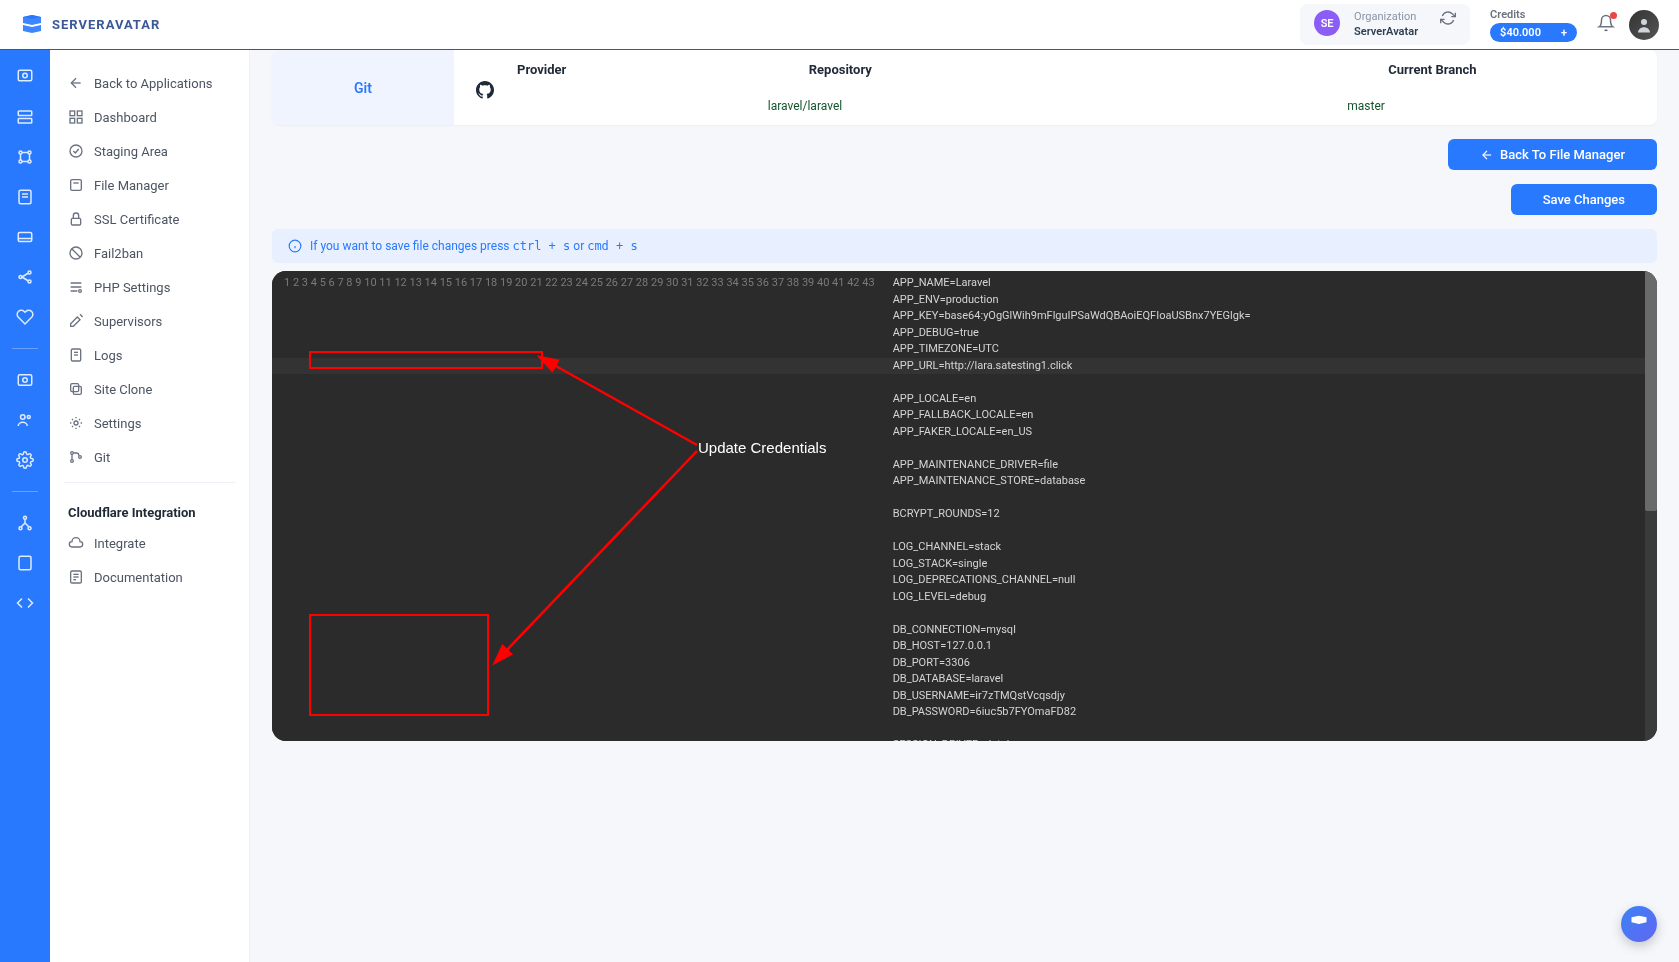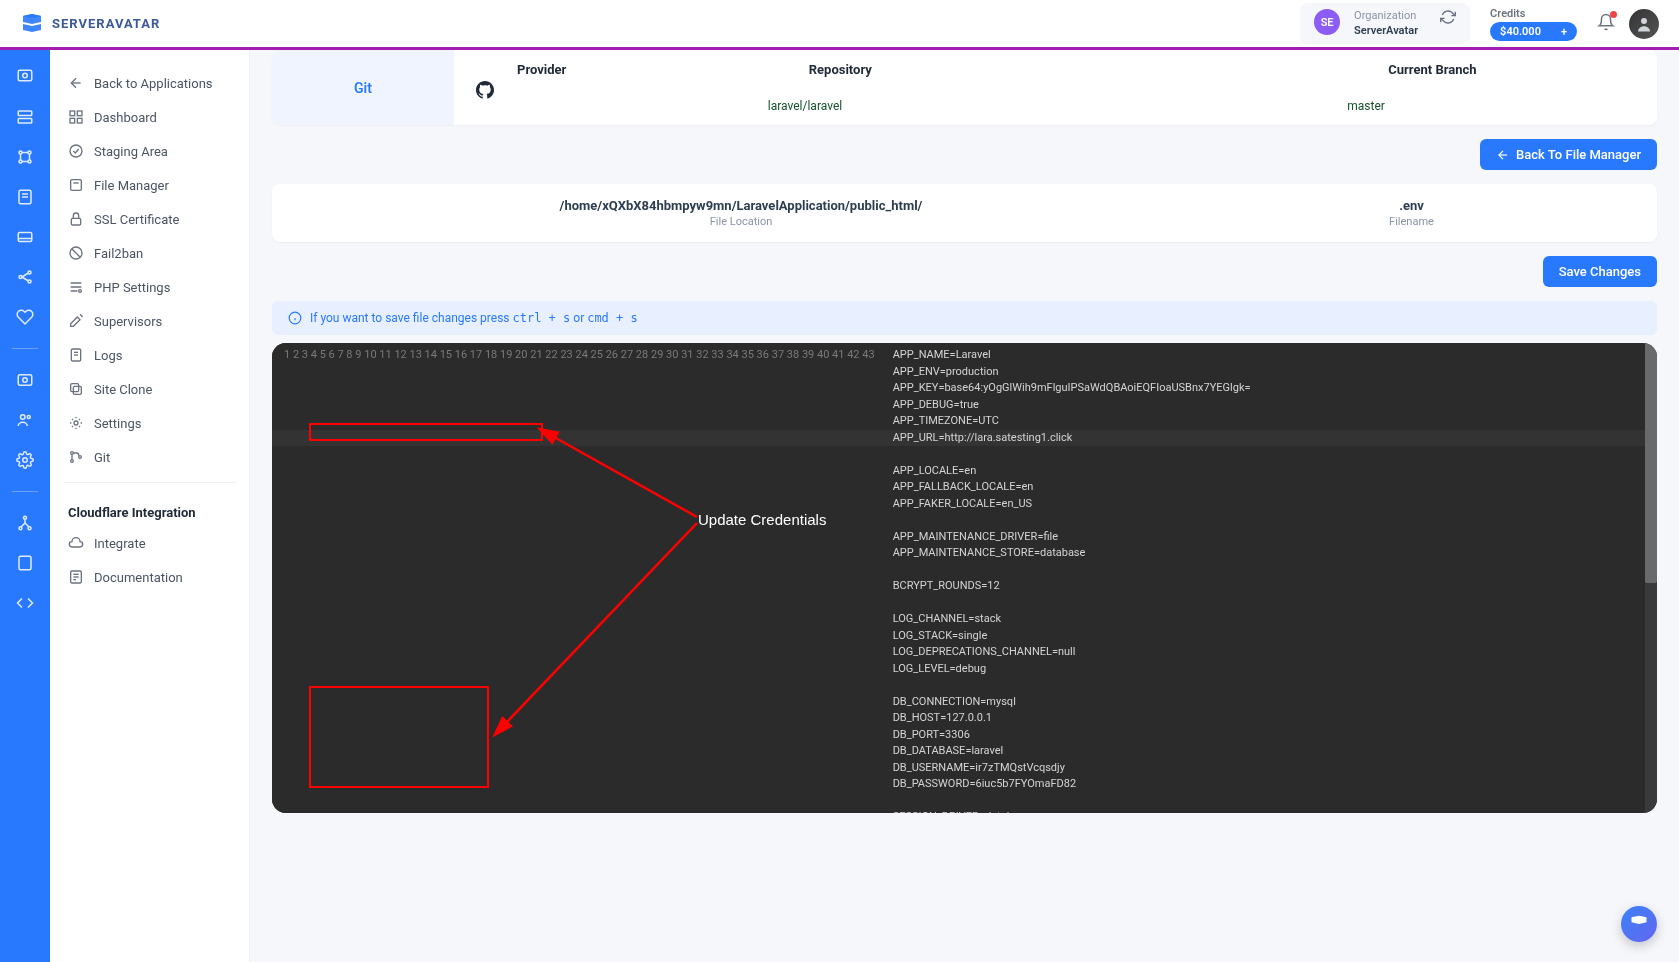--- a/index.html
+++ b/index.html
@@ -1,17 +1,17 @@
 <!DOCTYPE html>
 <html><head>
 <meta charset="utf-8">
 <style>
 * { margin: 0; padding: 0; box-sizing: border-box; font-family: -apple-system, BlinkMacSystemFont, 'Segoe UI', Roboto, sans-serif; }
 body { background: #f5f7fb; color: #2c3e50; overflow: hidden; }
-.top-bar { height: 50px; background: #fff; display: flex; align-items: center; padding: 8px 20px; border-bottom: 3px solid #a21caf; }
+.top-bar { height: 50px; background: #fff; display: flex; align-items: center; padding: 8px 20px; border-bottom: 1px solid #a21caf; }
 .logo { display: flex; align-items: center; gap: 8px; font-weight: 700; color: #3b5998; font-size: 13px; letter-spacing: 1px; }
 .logo-icon { width: 24px; height: 24px; }
 .top-spacer { flex: 1; }
 .org-box { display: flex; gap: 14px; background: #f5f7fb; border-radius: 8px; padding: 6px 14px; }
 .org-avatar { width: 26px; height: 26px; border-radius: 50%; background: #8b5cf6; color: #fff; display: flex; align-items: center; justify-content: center; font-size: 11px; font-weight: 600; }
 .org-text { font-size: 11px; line-height: 1.3; }
 .org-label { color: #8a94a6; }
 .org-name { font-weight: 600; color: #2c3e50; }
 .refresh-btn { margin-left: 8px; color: #6b7280; cursor: pointer; }
 .credits { margin-left: 20px; font-size: 11px; }
@@ -35,21 +35,21 @@
 .content { flex: 1; overflow-y: auto; padding: 0 22px 20px; }
 .card { background: #fff; border-radius: 8px; margin-bottom: 14px; box-shadow: 0 1px 2px rgba(0,0,0,0.04); }
 .info-card { display: flex; }
 .tab-col { width: 182px; display: flex; align-items: center; justify-content: center; background: #f0f4ff; border-radius: 8px 0 0 8px; color: #2979ff; font-weight: 600; font-size: 14px; }
 .info-grid { flex: 1; display: grid; grid-template-columns: 1fr 2fr 1fr; padding: 12px 22px; gap: 4px; }
 .info-label { font-weight: 700; font-size: 13px; color: #1f2937; padding-left: 41px; }
 .info-value { font-size: 12px; color: #14532d; margin-top: 22px; }
 .provider-icon { margin-top: 4px; }
 
 .btn-row { display: flex; justify-content: flex-end; margin: 8px 0 14px; }
-.btn { background: #2979ff; color: #fff; border: none; border-radius: 6px; padding: 8px 16px; font-size: 13px; font-weight: 500; cursor: pointer; display: inline-flex; align-items: center; gap: 6px; text-align: right; }
+.btn { background: #2979ff; color: #fff; border: none; border-radius: 6px; padding: 8px 32px; font-size: 13px; font-weight: 500; cursor: pointer; display: inline-flex; align-items: center; gap: 6px; text-align: right; }
 
 .path-card { display: grid; grid-template-columns: 2fr 1fr; padding: 14px 22px; text-align: center; }
 .path-val { font-weight: 700; font-size: 13px; }
 .path-lbl { font-size: 11px; color: #8a94a6; margin-top: 2px; }
 
 .alert { background: #e8f0ff; border-radius: 6px; padding: 10px 16px; font-size: 12px; color: #2979ff; display: flex; align-items: center; gap: 8px; margin-bottom: 8px; }
 .alert code { font-family: monospace; }
 
 .editor-wrap { position: relative; }
 .editor { background: #2b2b2b; color: #d4d4d4; font-family: 'Consolas', monospace; font-size: 11px; border-radius: 14px; display: flex; height: 470px; overflow: hidden; position: relative; }
@@ -318,30 +318,20 @@
     <div class="btn-row">
       <button class="btn">
         <svg width="14" height="14" viewBox="0 0 24 24" fill="none" stroke="currentColor" stroke-width="2">
             <line x1="19" y1="12" x2="5" y2="12"></line>
             <polyline points="12 19 5 12 12 5"></polyline>
           </svg>
         <span>Back To File Manager</span>
       </button>
     </div>
 
-    <div class="card path-card">
-      <div>
-        <div class="path-val">/home/xQXbX84hbmpyw9mn/LaravelApplication/public_html/</div>
-        <div class="path-lbl">File Location</div>
-      </div>
-      <div>
-        <div class="path-val">.env</div>
-        <div class="path-lbl">Filename</div>
-      </div>
-    </div>
 
     <div class="btn-row">
       <button class="btn">
         <span>Save Changes</span>
       </button>
     </div>
 
     <div class="alert">
       <svg width="14" height="14" viewBox="0 0 24 24" fill="none" stroke="currentColor" stroke-width="2">
           <circle cx="12" cy="12" r="10"></circle>

